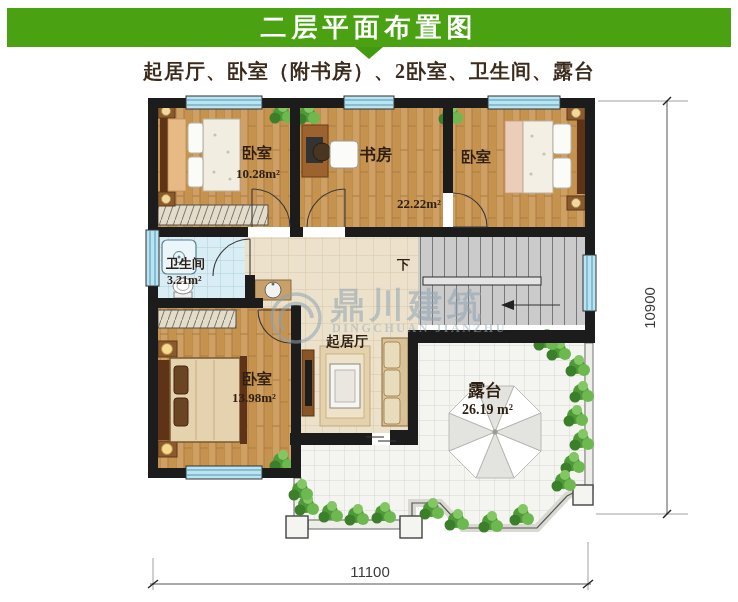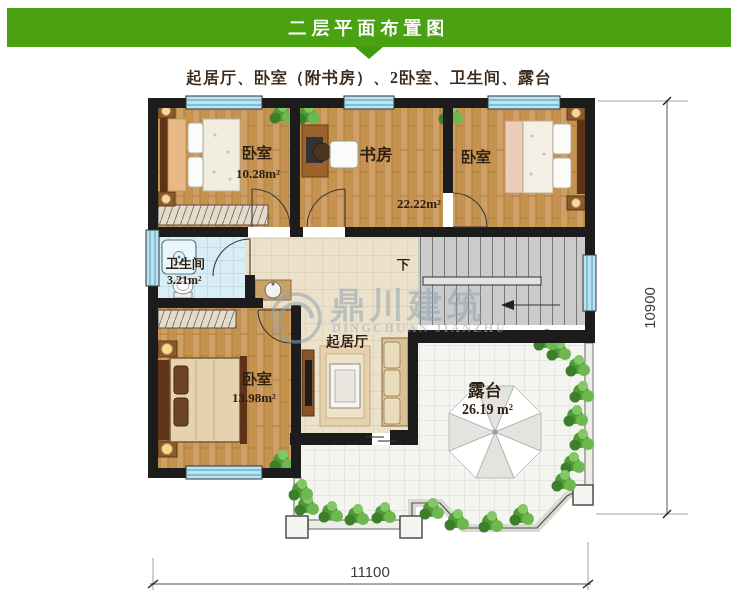--- a/index.html
+++ b/index.html
@@ -1,26 +1,26 @@
 <!DOCTYPE html>
 <html><head>
 <meta charset="utf-8">
 <style>
   html,body{margin:0;padding:0;background:#fff;}
   .page{position:relative;width:738px;height:602px;background:#ffffff;overflow:hidden;
         font-family:"Liberation Sans",sans-serif;}
   .title-bar{position:absolute;left:7px;top:8px;width:724px;height:39px;background:#4aa212;
              display:flex;align-items:center;justify-content:center;}
-  .title-text{color:#ffffff;font-size:18px;font-weight:bold;letter-spacing:5px;
+  .title-text{color:#ffffff;font-size:26px;font-weight:bold;letter-spacing:5px;
               font-family:"Liberation Sans",sans-serif;}
   .title-arrow{position:absolute;left:355px;top:47px;width:0;height:0;
                border-left:14px solid transparent;border-right:14px solid transparent;
                border-top:12px solid #429a10;}
-  .subtitle{position:absolute;left:0;top:68px;width:100%;text-align:center;
-            font-size:16px;font-weight:bold;color:#3c2b1b;letter-spacing:1px;
+  .subtitle{position:absolute;left:0;top:58px;width:100%;text-align:center;
+            font-size:20px;font-weight:bold;color:#3c2b1b;letter-spacing:1px;
             font-family:"Liberation Serif",serif;}
   svg{position:absolute;left:0;top:0;}
   .roomlabel{font-family:"Liberation Serif",serif;font-weight:bold;fill:#2e1f12;}
   .dimtext{font-family:"Liberation Sans",sans-serif;fill:#3a3a3a;}
   .wm{font-family:"Liberation Serif",serif;font-weight:bold;}
 </style>
 </head>
 <body>
 
 <div class="page">

